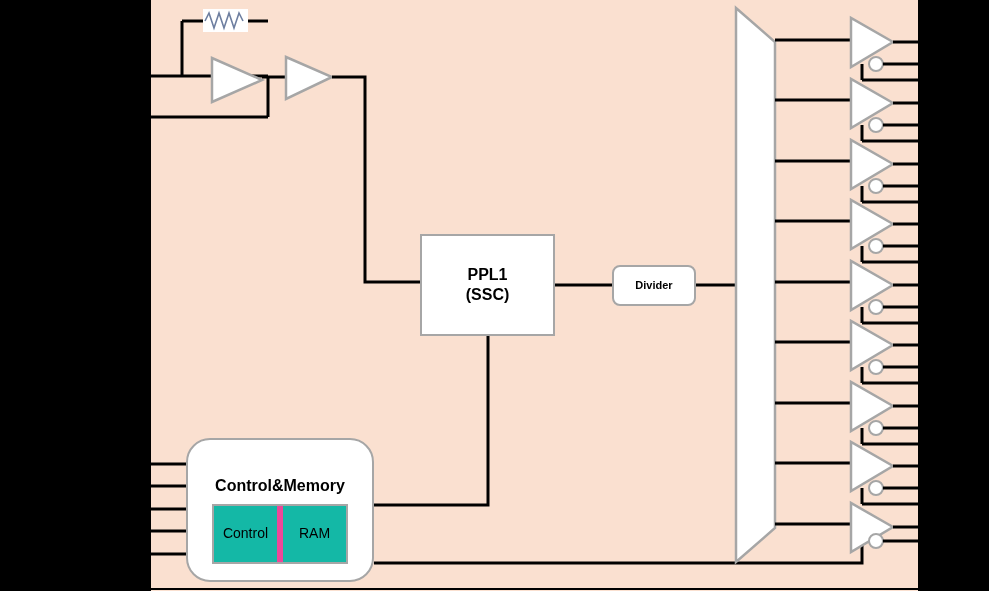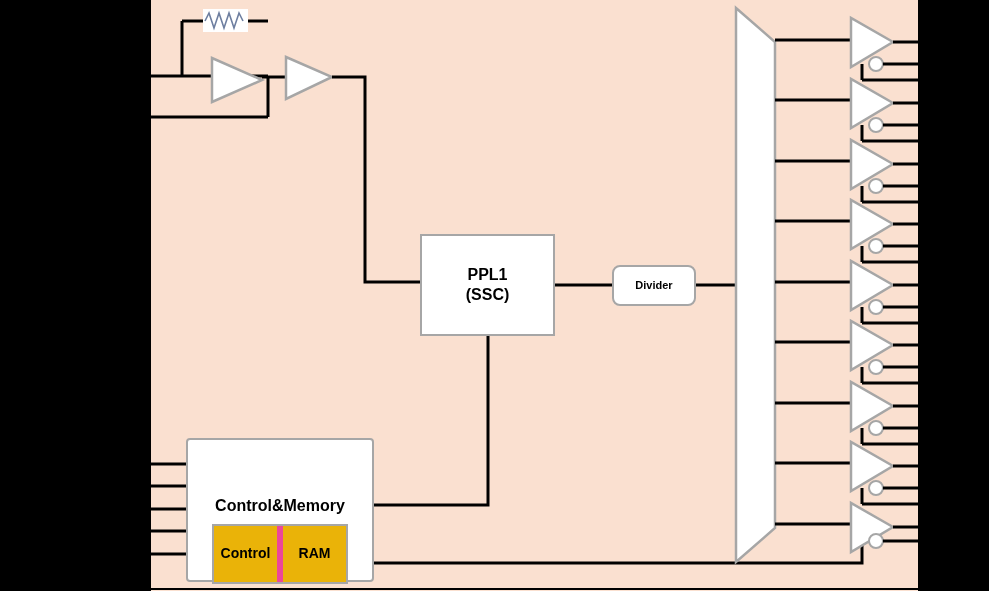--- a/index.html
+++ b/index.html
@@ -57,44 +57,44 @@
     width: 84px;
     height: 41px;
     border-radius: 8px;
     font-size: 11px;
   }
   #control-memory-block {
     left: 186px;
     top: 438px;
     width: 188px;
     height: 144px;
-    border-radius: 4px;
+    border-radius: 24px;
     justify-content: flex-start;
-    padding-top: 56px;
+    padding-top: 36px;
   }
   #cm-title {
     font-size: 16px;
     font-weight: bold;
     margin-bottom: 8px;
   }
   #cm-subblocks {
     display: flex;
     flex-direction: row;
     border: 2px solid #a6a6a6;
     box-sizing: border-box;
   }
   .cm-cell {
     width: 63px;
     height: 56px;
     display: flex;
     align-items: center;
     justify-content: center;
     font-size: 14px;
-    font-weight: bold;
-    background: #eab308;
+    font-weight: normal;
+    background: #14b8a6;
     color: #000;
   }
   .cm-cell + .cm-cell {
     border-left: 6px solid #ec4899;
   }
 </style>
 </head>
 <body>
 
 <div id="root">

